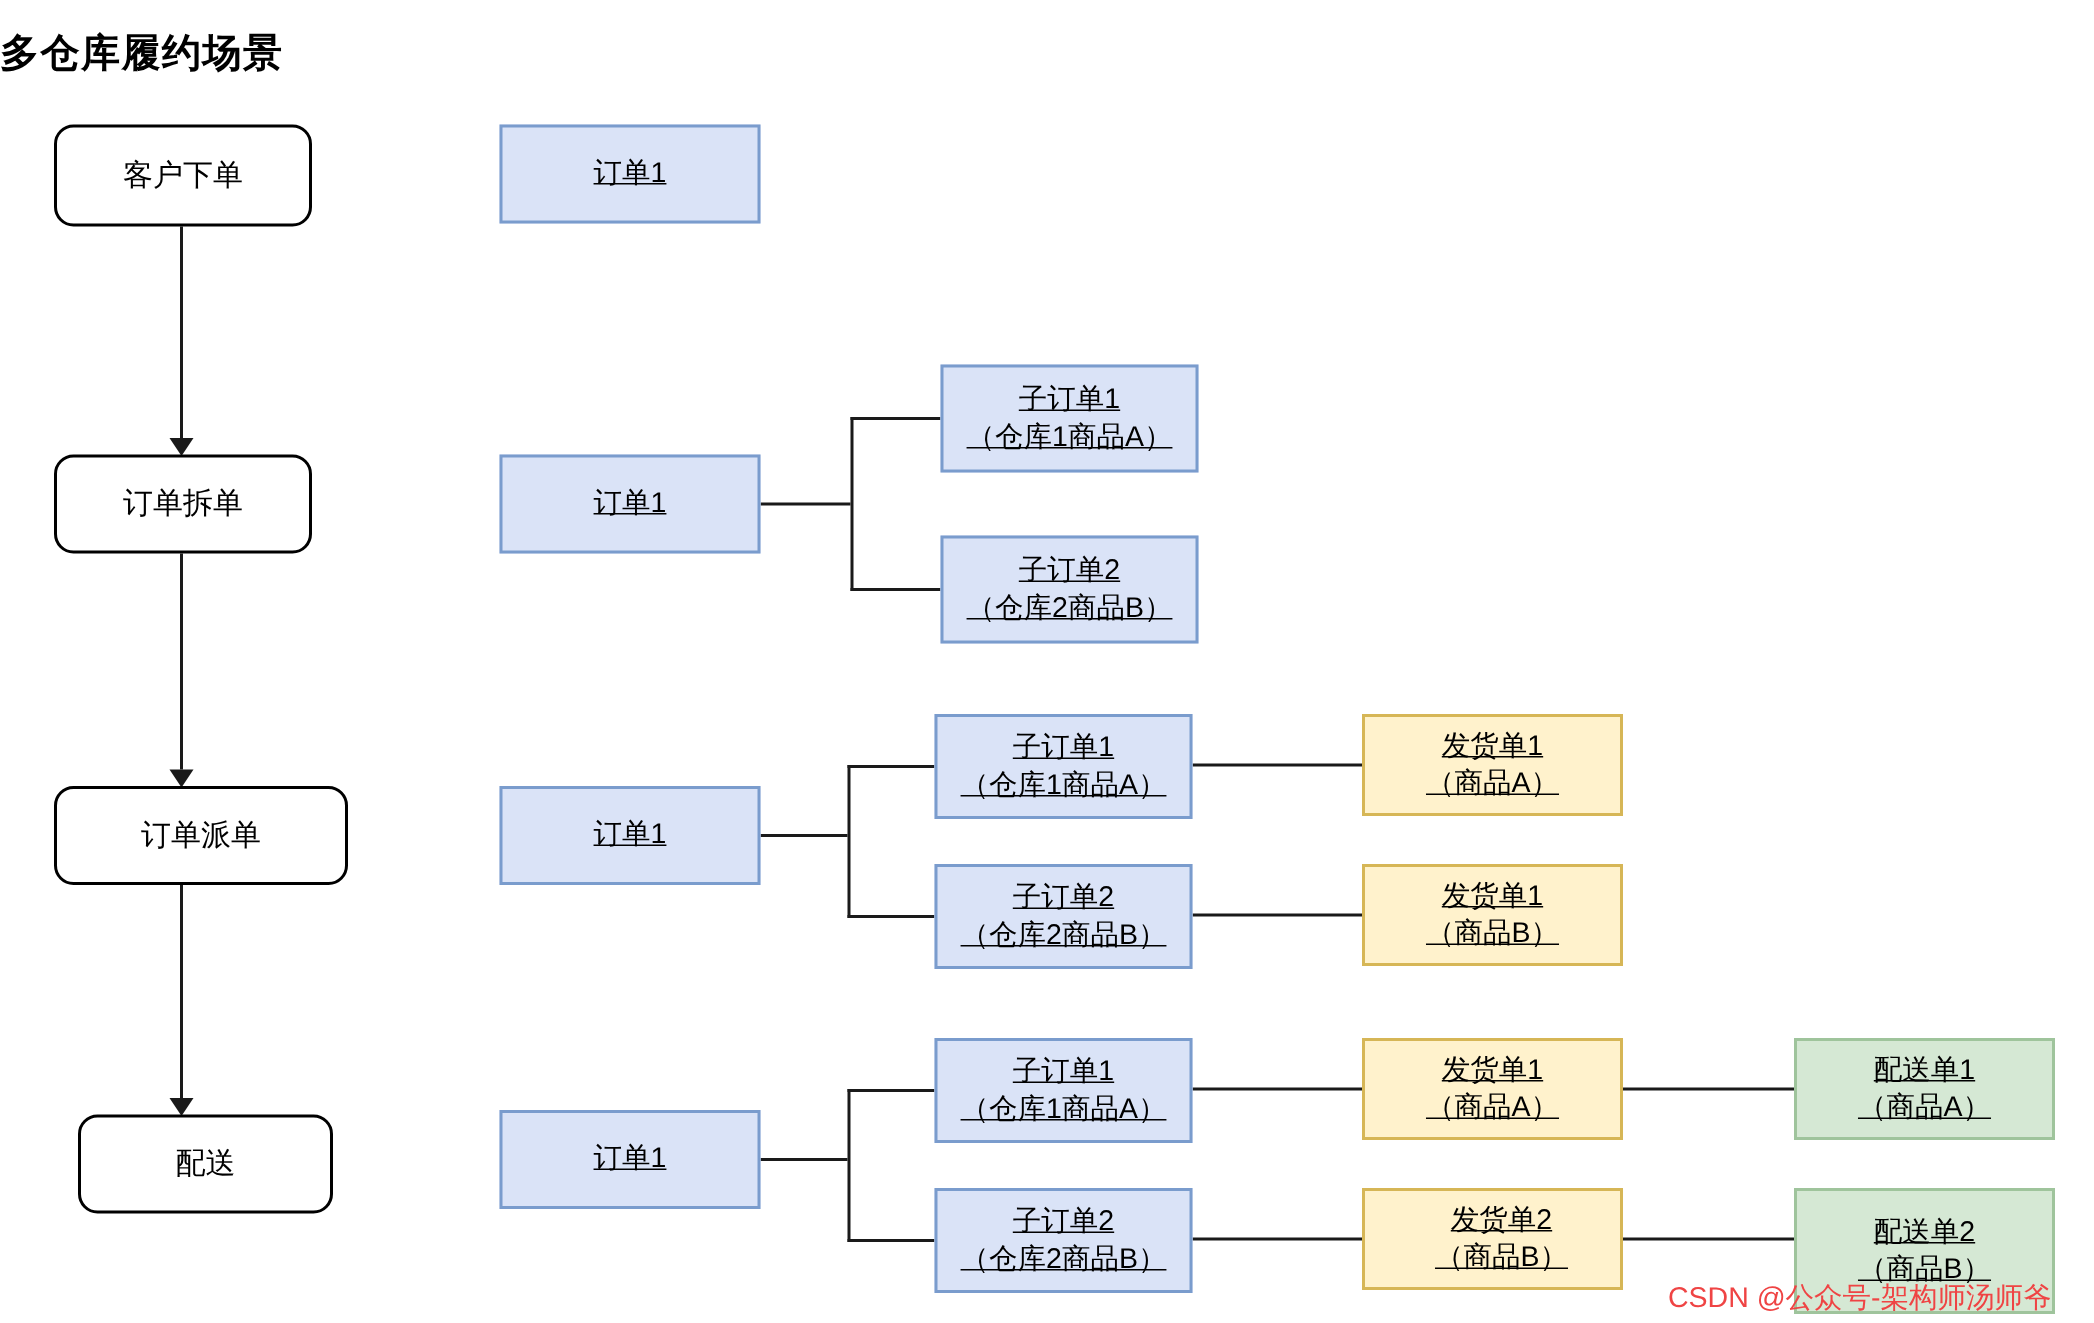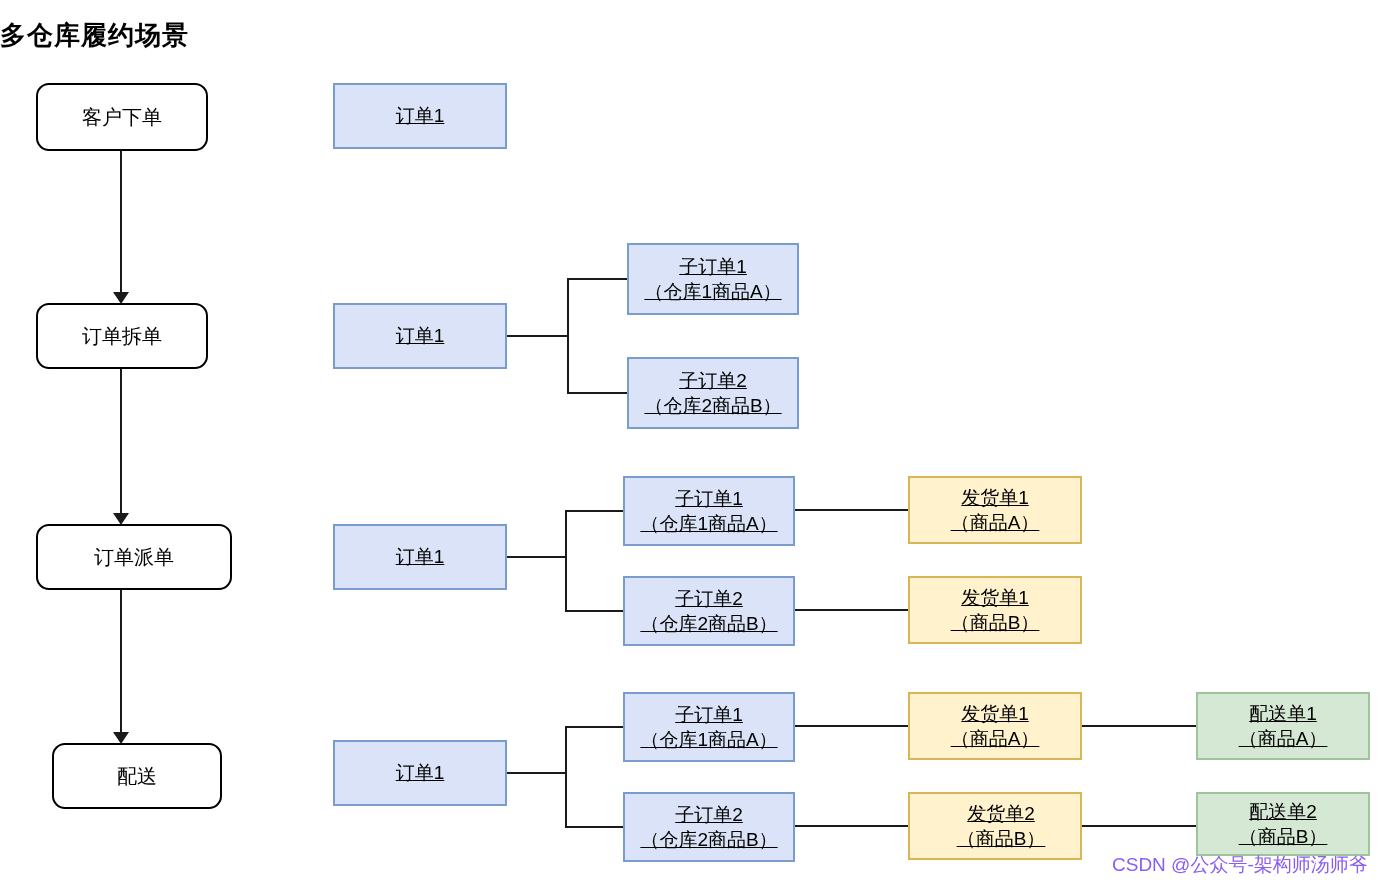--- a/index.html
+++ b/index.html
@@ -92,21 +92,21 @@
     height: 0;
     border-left: 8px solid transparent;
     border-right: 8px solid transparent;
     border-top: 12px solid #1a1a1a;
   }
 
   
   .watermark {
     position: absolute;
     font-size: 19px;
-    color: #8b5cf6;
+    color: #ef4444;
     white-space: nowrap;
     user-select: none;
   }
 </style>
 </head>
 <body>
 
 <div id="canvas">
 
   <div class="diagram-title">多仓库履约场景</div>
@@ -199,21 +199,21 @@
         <span class="line2">（商品A）</span>
       </div>
       <div class="node proc yellow" style="left: 908px; top: 792px; width: 174px; height: 68px; padding-left: 12px;">
         <span class="line1">发货单2</span>
         <span class="line2">（商品B）</span>
       </div>
       <div class="node proc green" style="left: 1196px; top: 692px; width: 174px; height: 68px;">
         <span class="line1">配送单1</span>
         <span class="line2">（商品A）</span>
       </div>
-      <div class="node proc green" style="left: 1196px; top: 792px; width: 174px; height: 64px;">
+      <div class="node proc green" style="left: 1196px; top: 792px; width: 174px; height: 84px;">
         <span class="line1">配送单2</span>
         <span class="line2">（商品B）</span>
       </div>
     </div>
 
   <div class="watermark" style="left: 1112px; top: 852px;">CSDN @公众号-架构师汤师爷</div>
 
 </div>
 
 </body></html>

